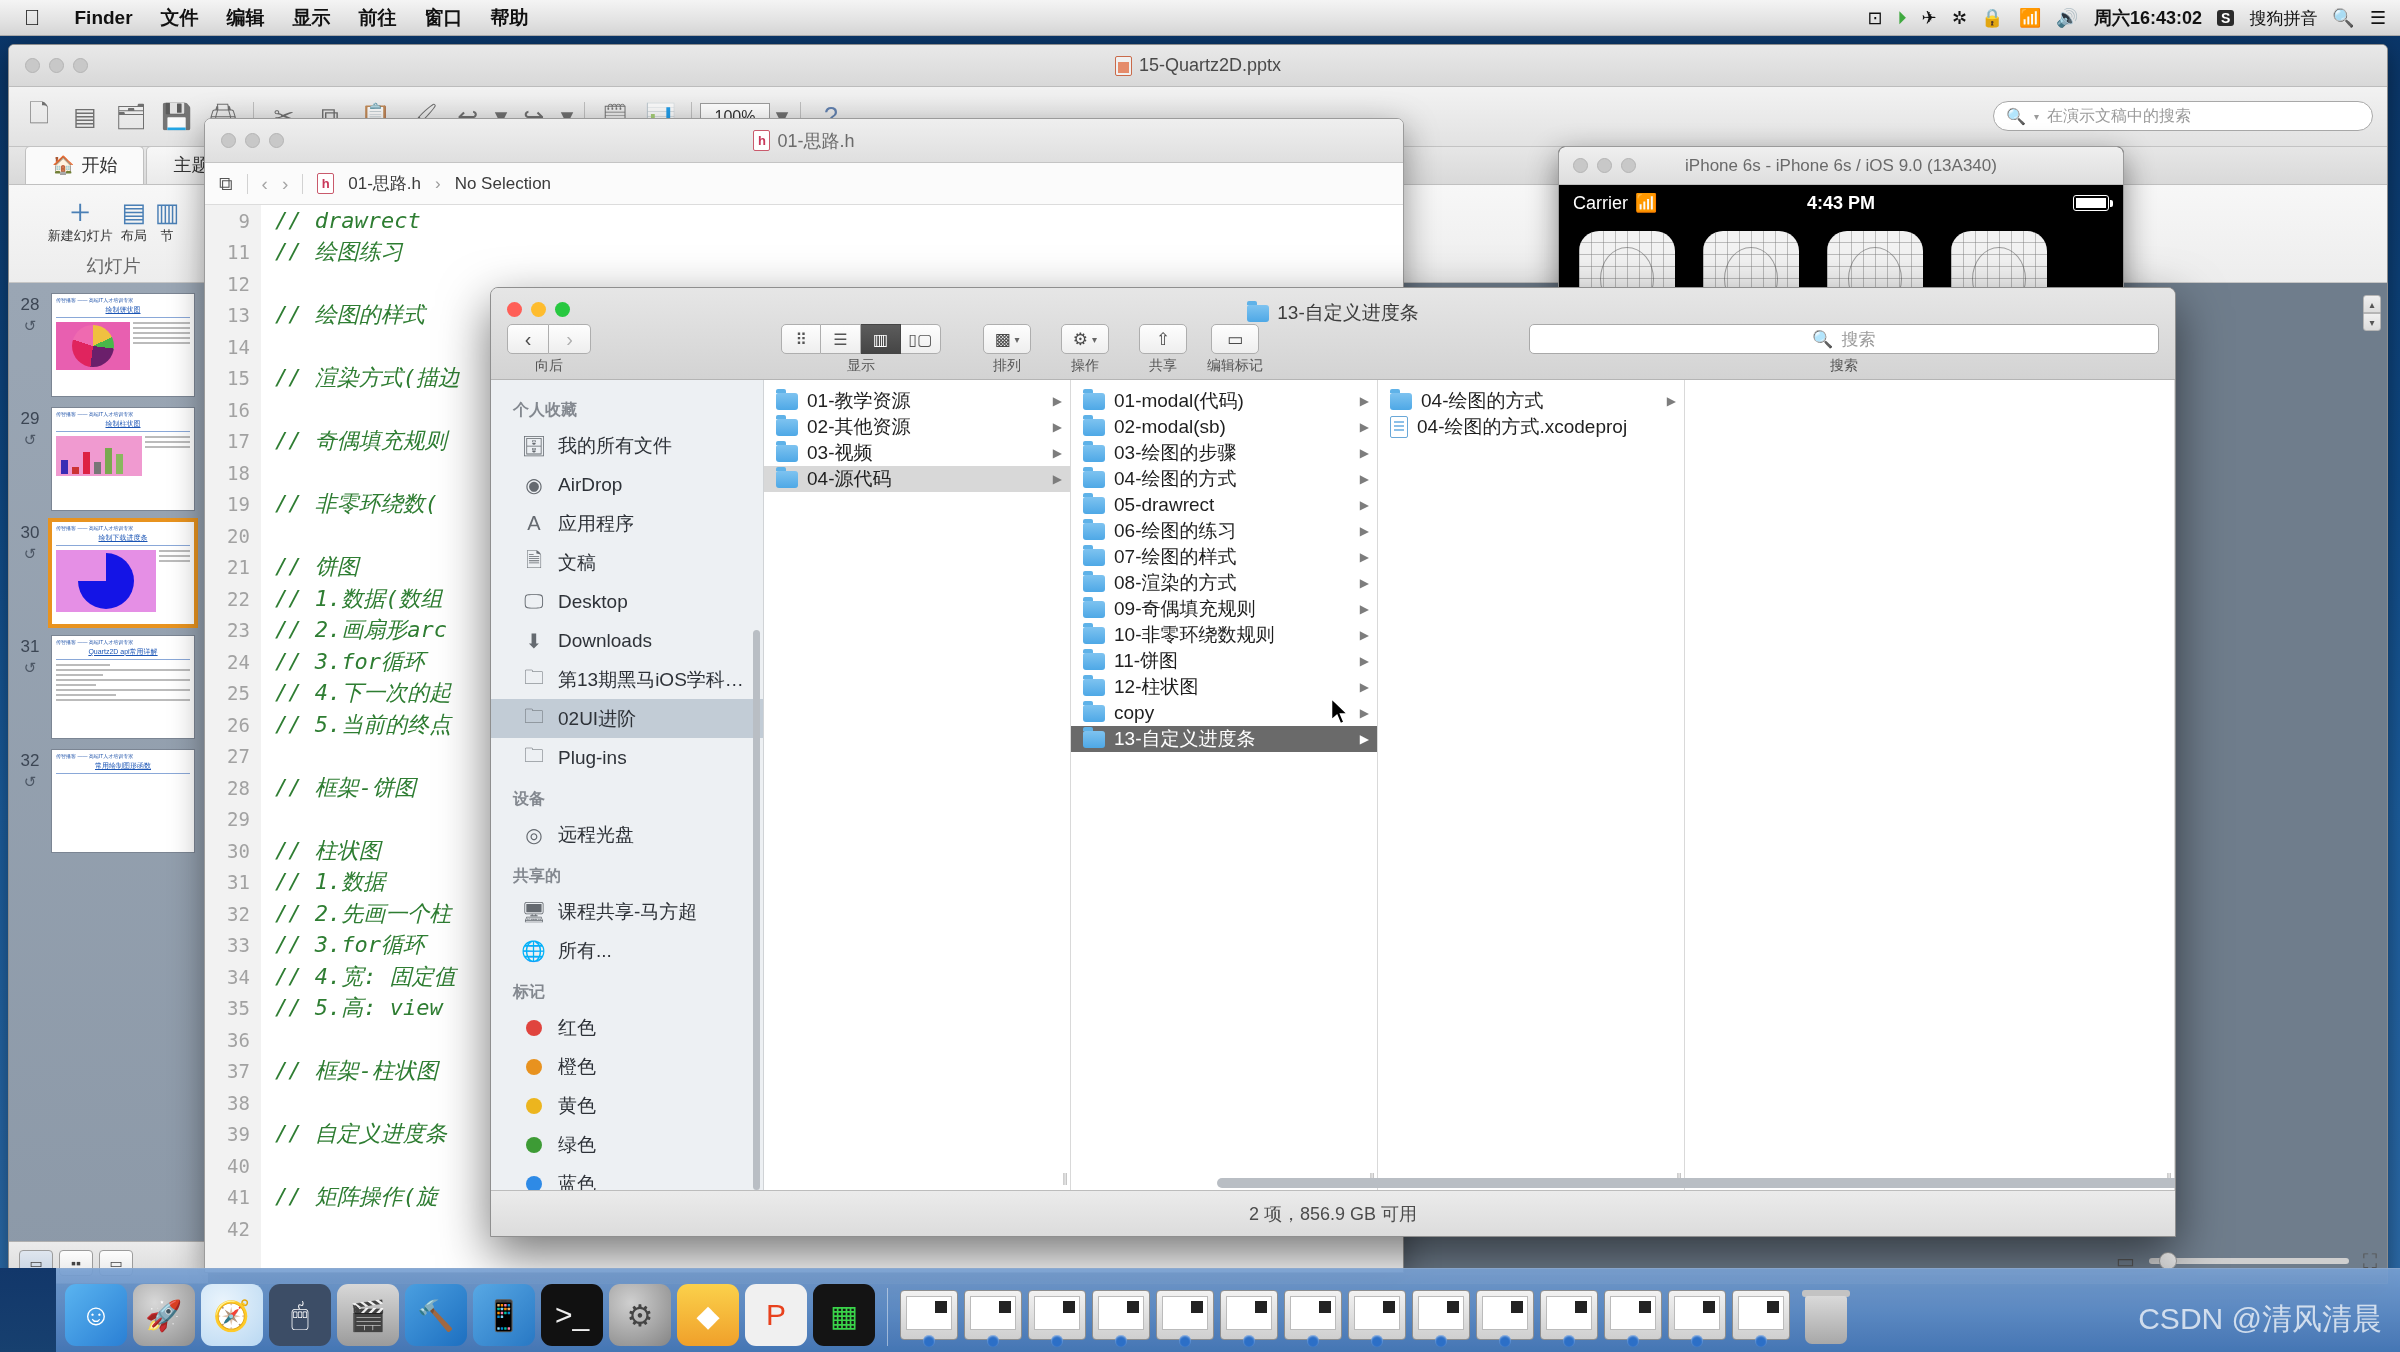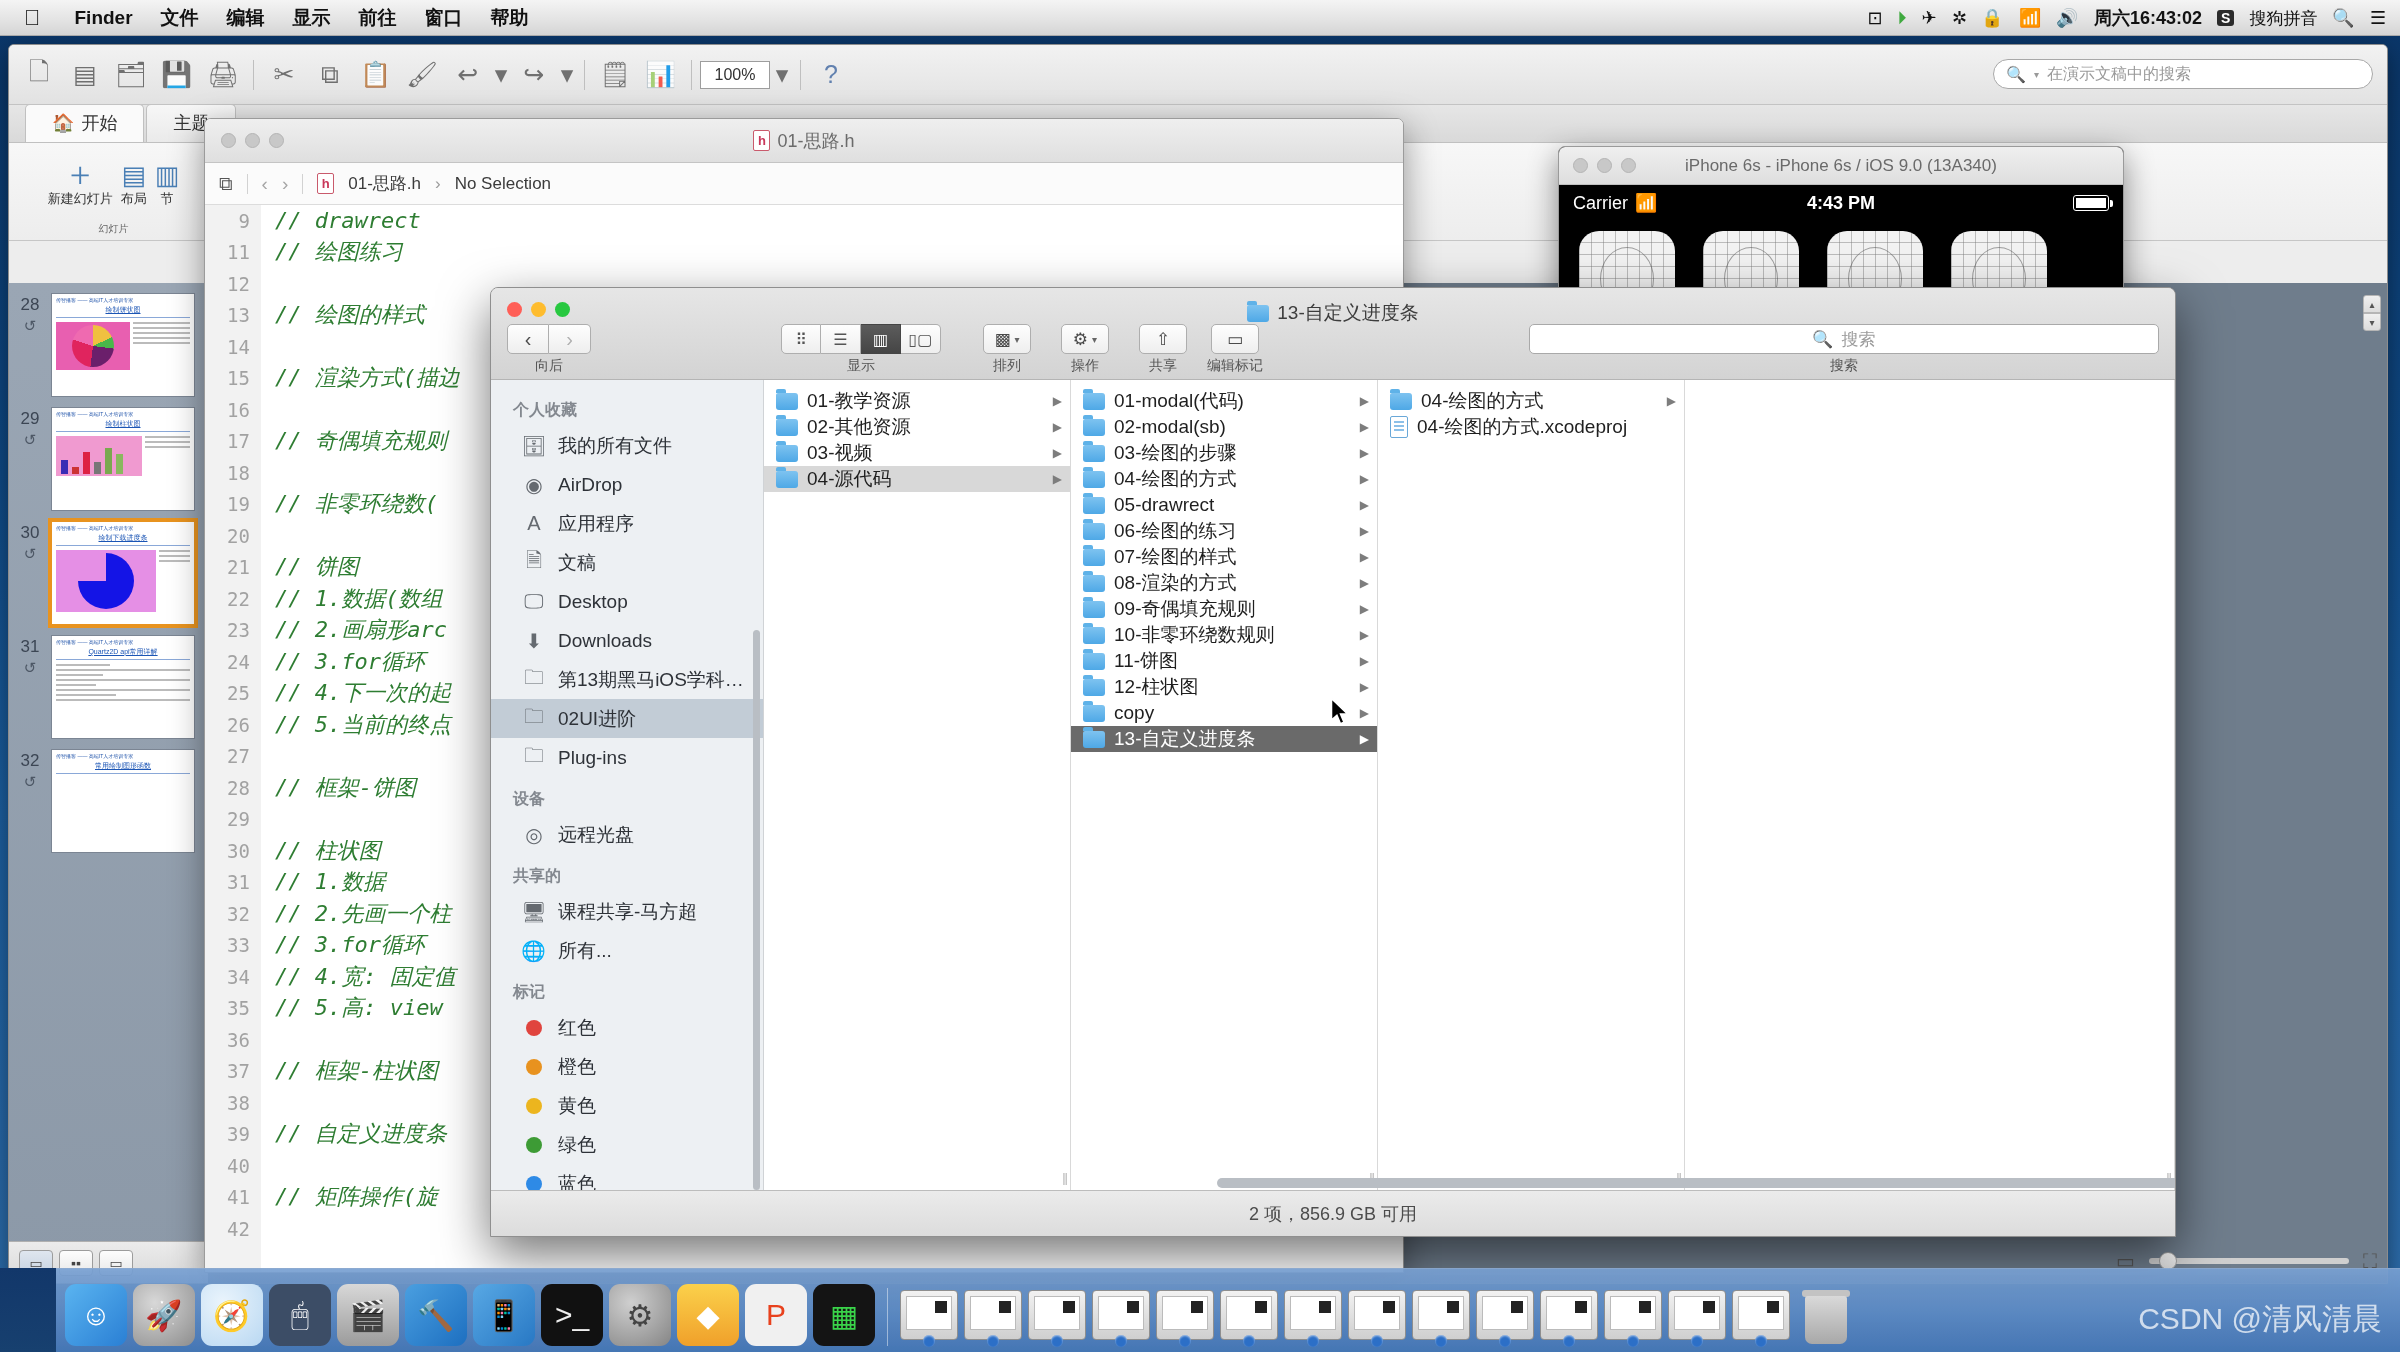--- a/index.html
+++ b/index.html
@@ -131,21 +131,21 @@
     border-bottom: 1px solid #c6c6c6;
     display:flex; align-items:stretch; padding: 2px 0 0;
     position: relative;
   }
   .rgroup {
     display:flex; flex-direction:column; align-items:center;
     justify-content:space-between;
     padding: 3px 10px 4px; border-right: 1px solid #d6d6d6;
     min-width: 96px;
   }
-  .rgroup .glabel { font-size: 10px; color:#666; }
+  .rgroup .glabel { font-size: 18px; color:#666; }
   .rgroup .gbody { display:flex; align-items:center; gap:8px; flex:1; }
   .ritem { display:flex; flex-direction:column; align-items:center; gap:2px; font-size:13px; color:#333; }
   .ricon { font-size: 26px; line-height:1; color:#4a7fb5; }
   #ppt-body { position:absolute; left:0; right:0; top:238px; bottom:0; display:flex; }
   #slide-pane {
     width: 200px; background: linear-gradient(180deg,#9aa6b4,#8c99a8);
     border-right: 1px solid #6f7c8c; overflow: hidden; position: relative;
   }
   .thumb-row { display:flex; gap:6px; padding: 10px 8px 0 6px; align-items:flex-start; }
   .thumb-num { width: 30px; text-align:center; color:#3c4654; font-size: 17px; padding-top: 2px; }
@@ -438,20 +438,31 @@
     background: linear-gradient(180deg,#12376a,#17406f);
     z-index: 801;
   }
 </style>
 </head>
 <body>
 
 <div id="desktop"></div>
 
 <div class="win" id="ppt">
+  <div id="ppt-titlebar">
+    <div class="tl-dots">
+      <span class="dot gray"></span>
+      <span class="dot gray"></span>
+      <span class="dot gray"></span>
+    </div>
+    <div id="ppt-title">
+      <span class="ppt-icon-doc"></span>
+      <span>15-Quartz2D.pptx</span>
+    </div>
+  </div>
 
   <div id="ppt-toolbar">
     <div class="tb-btn">🗋</div>
     <div class="tb-btn">▤</div>
     <div class="tb-btn">🗂</div>
     <div class="tb-btn">💾</div>
     <div class="tb-btn">🖨</div>
     <div class="tb-sep"></div>
     <div class="tb-btn">✂</div>
     <div class="tb-btn">⧉</div>

